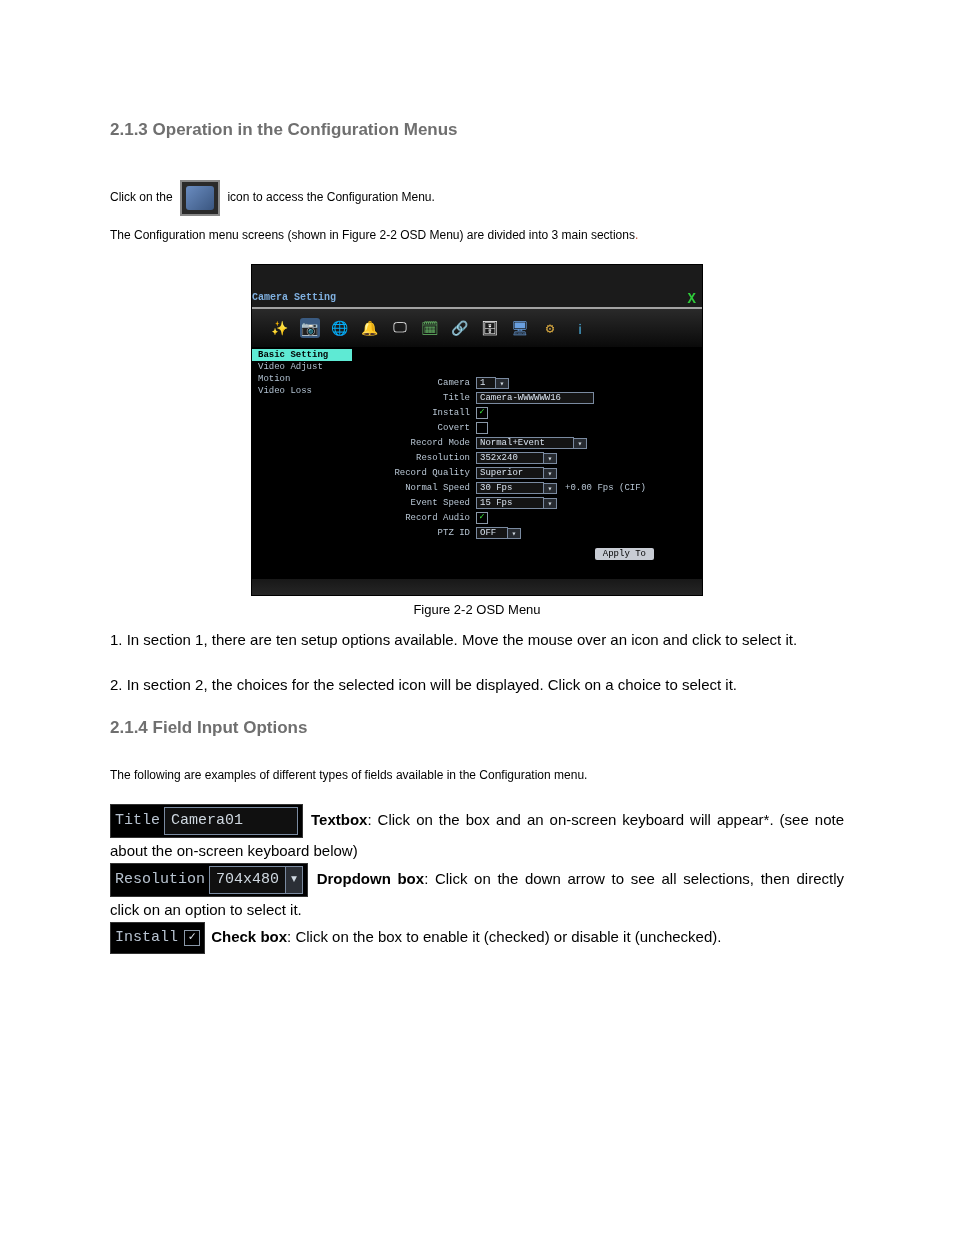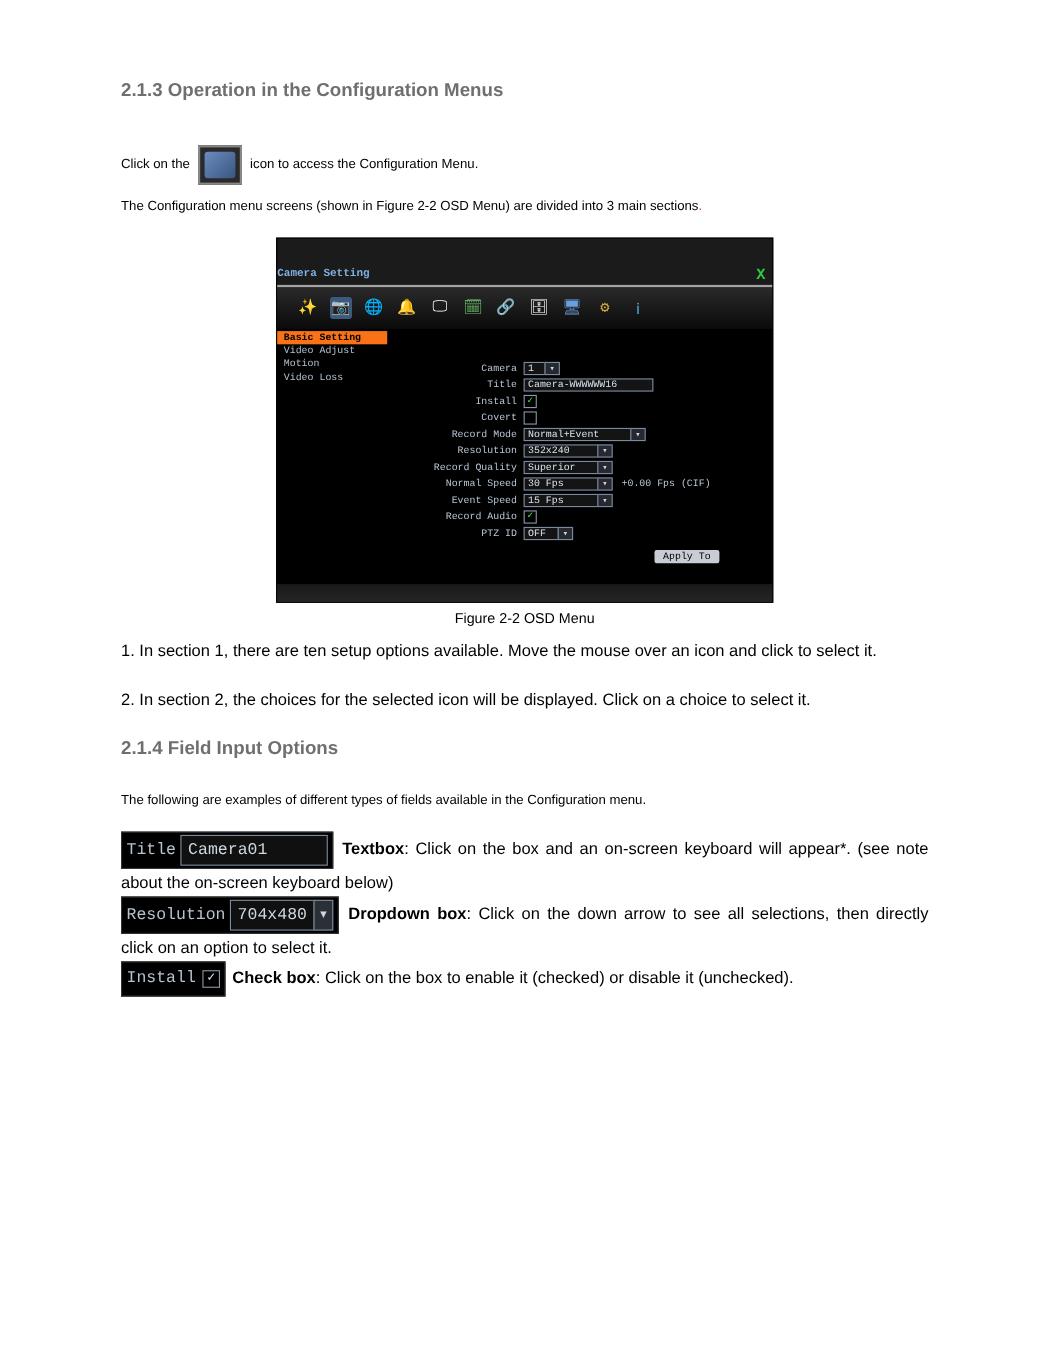--- a/index.html
+++ b/index.html
@@ -6,21 +6,21 @@
     margin: 0;
     padding: 0;
     background: #ffffff;
     font-family: Arial, Helvetica, sans-serif;
     color: #000;
   }
   .page {
     width: 954px;
     min-height: 1235px;
     box-sizing: border-box;
-    padding: 72px 110px 60px 110px;
+    padding: 120px 110px 60px 110px;
     position: relative;
   }
   h3.section-heading {
     font-family: Arial, Helvetica, sans-serif;
     font-weight: bold;
     color: #6f6f6f;
     font-size: 17px;
     margin: 0 0 28px 0;
   }
   p.body {
@@ -108,21 +108,21 @@
     background: #000;
     color: #cfd8e0;
   }
   .side-item {
     padding: 1px 6px;
     font-size: 9px;
     white-space: nowrap;
     color: #b0c0d0;
   }
   .side-item.sel {
-    background: #f97316;
+    background: #5eead4;
     color: #000;
     font-weight: bold;
   }
   .osd-main {
     flex: 1;
     padding: 26px 8px 8px 8px;
   }
   .frow {
     display: flex;
     align-items: center;

